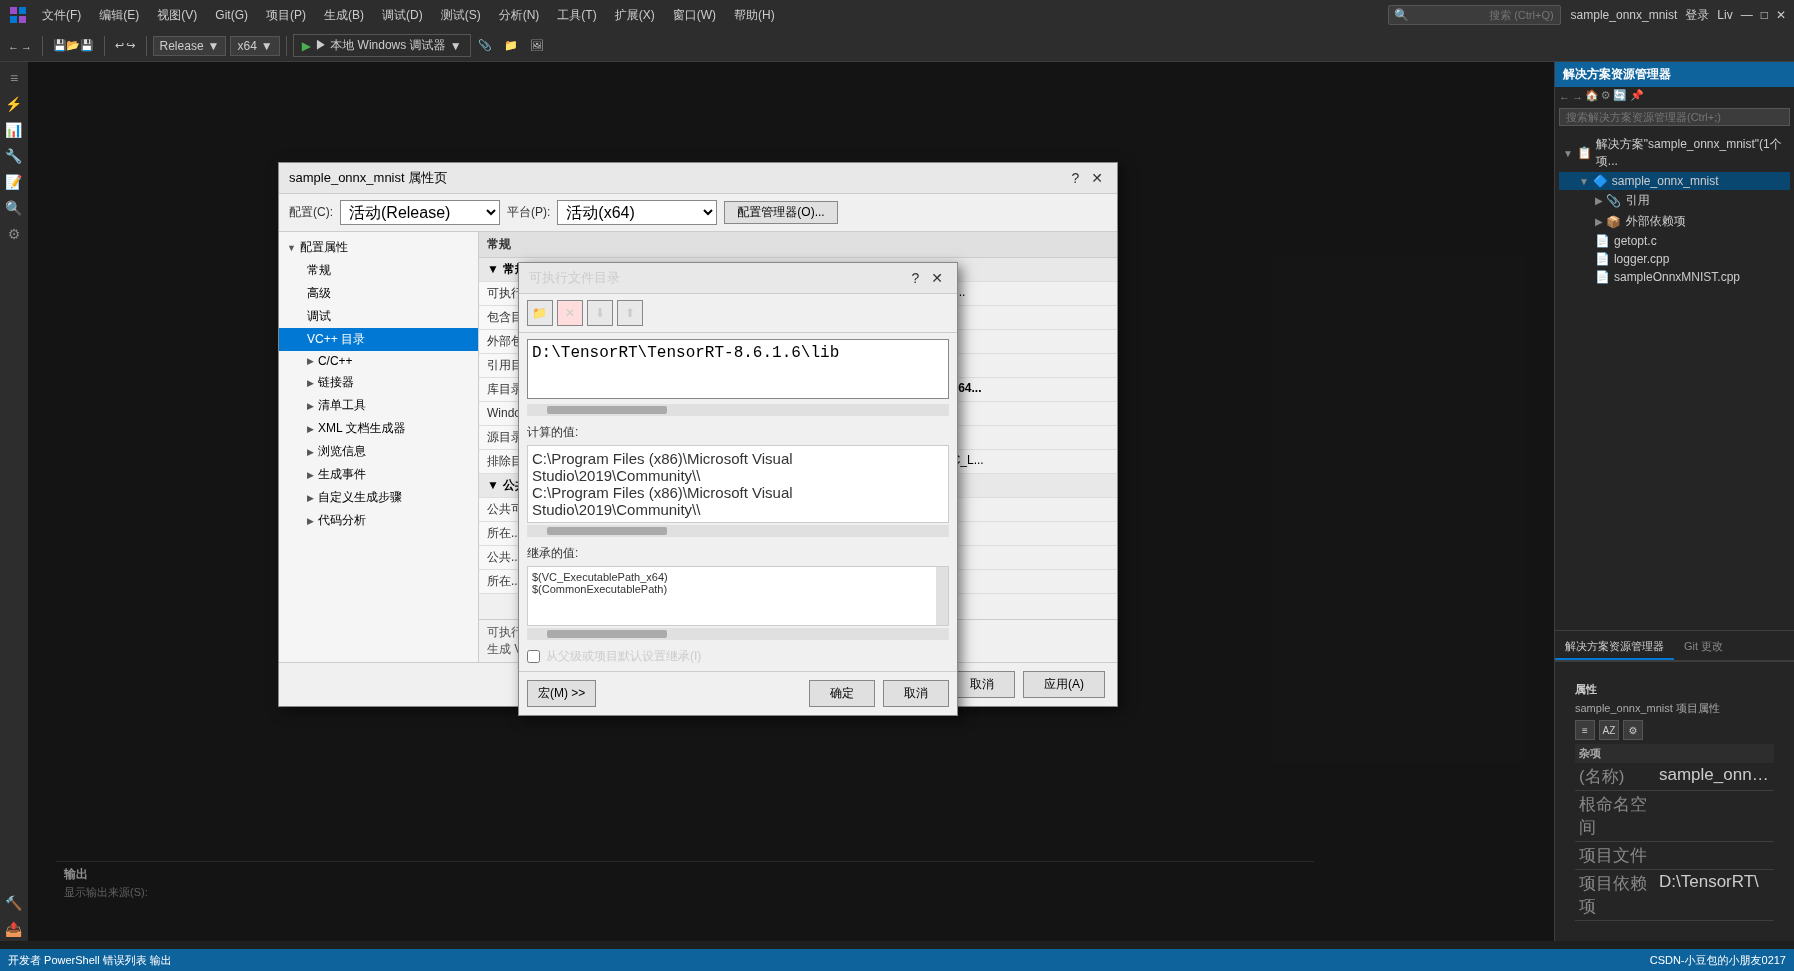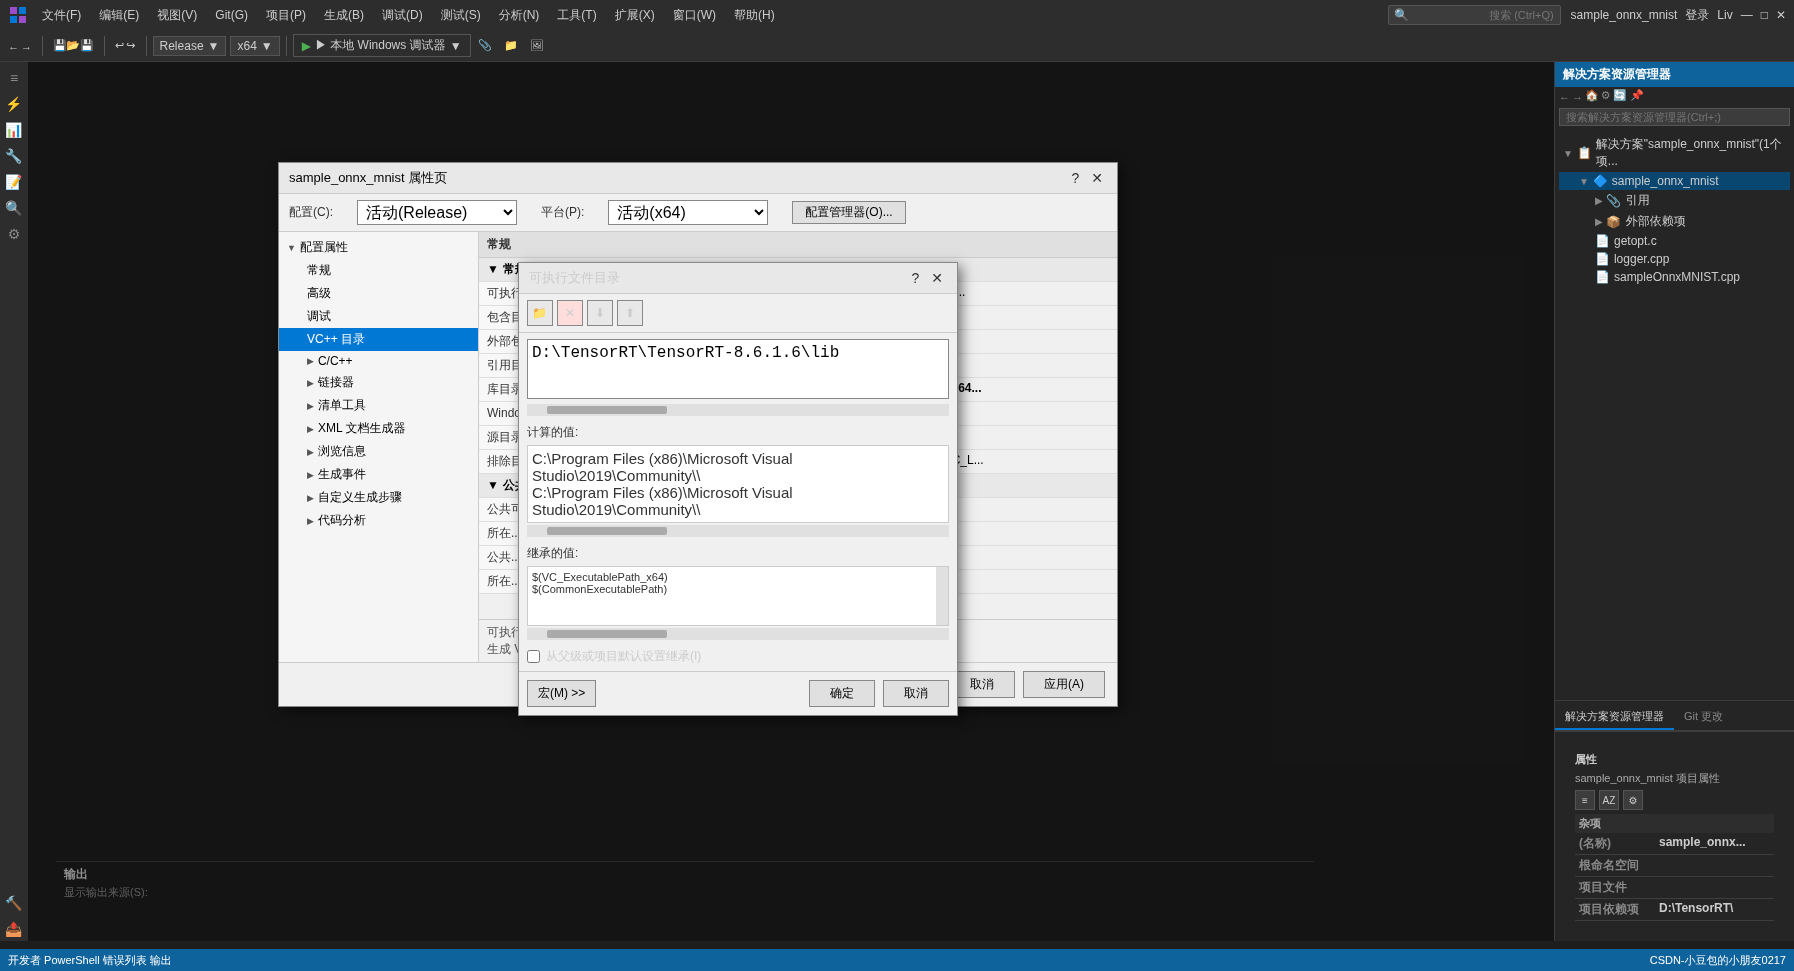--- a/index.html
+++ b/index.html
@@ -218,22 +218,21 @@
       align-items: center;
       justify-content: center;
       border: 1px solid #555;
       background: #3c3c3c;
       cursor: pointer;
       font-size: 10px;
       color: #cccccc;
     }
     .props-table {
       width: 100%;
-      font-size: 12px;
-      font-weight: bold;
+      font-size: 17px;
     }
     .props-row {
       display: flex;
       border-bottom: 1px solid #3d3d3d;
     }
     .props-key {
       width: 80px;
       padding: 2px 4px;
       color: #888;
       flex-shrink: 0;
@@ -289,21 +288,21 @@
       font-size: 14px;
       color: #333;
       background: none;
       border: none;
       padding: 0 4px;
     }
     .dialog-toolbar {
       display: flex;
       align-items: center;
       padding: 6px 10px;
-      gap: 24px;
+      gap: 7px;
       background: #f0f0f0;
       border-bottom: 1px solid #ccc;
     }
     .dialog-toolbar-label {
       font-size: 12px;
       color: #333;
     }
     .dialog-toolbar-select {
       padding: 2px 4px;
       border: 1px solid #888;

